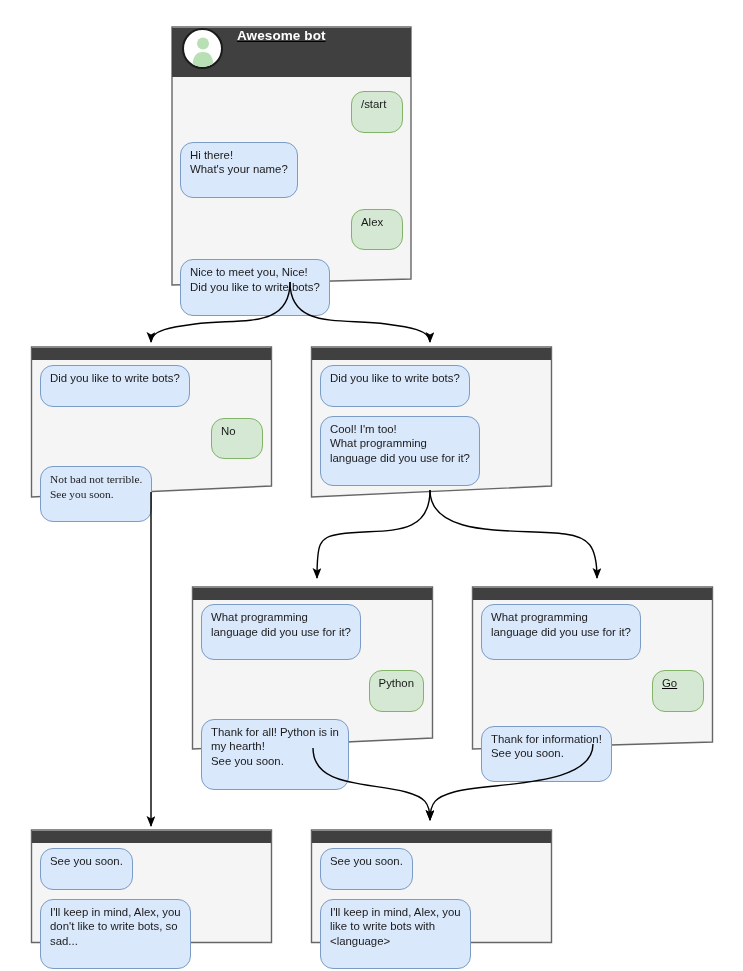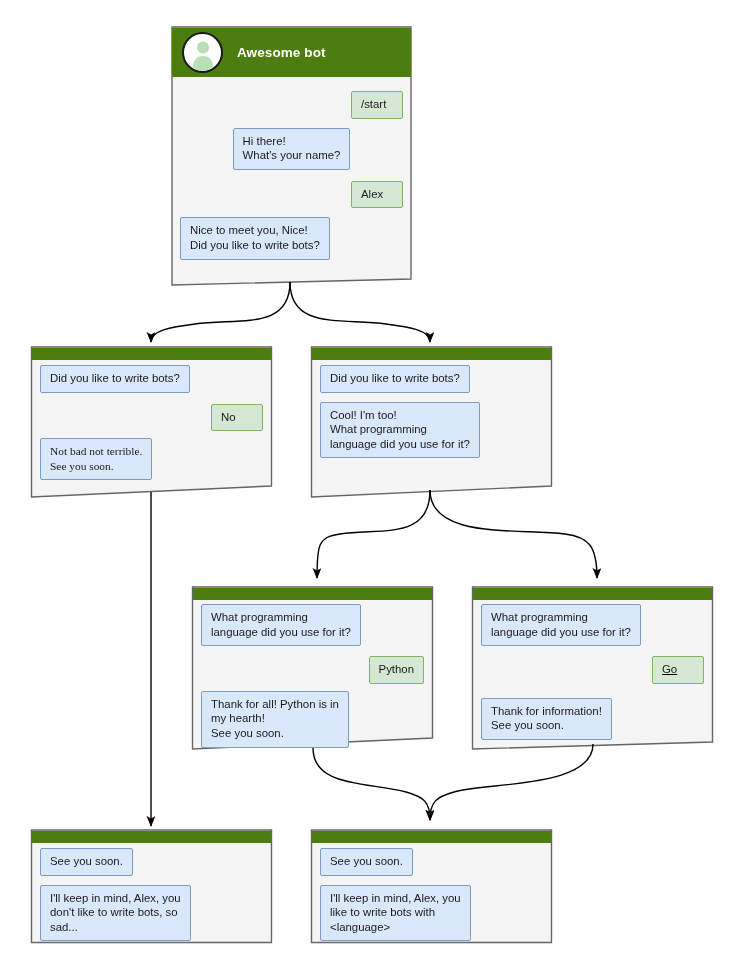--- a/index.html
+++ b/index.html
@@ -40,24 +40,25 @@
     z-index: 0;
   }
   .card-inner {
     position: absolute;
     left: 0; top: 0;
     width: 100%;
     z-index: 1;
   }
   .card-header {
     position: relative;
-    background: #4d7c0f;
+    background: #404040;
     display: flex;
-    align-items: center;
+    align-items: flex-start;
     box-sizing: border-box;
+    text-decoration: underline;
   }
   .card-header.titled {
     height: 49px;
     padding-left: 10px;
   }
   .card-header.bar-only {
     height: 12px;
   }
   .avatar {
     width: 41px;
@@ -84,22 +85,22 @@
     padding: 8px 10px 6px 10px;
     box-sizing: border-box;
   }
   .row {
     display: flex;
     margin-bottom: 7px;
   }
   .row.left { justify-content: flex-start; }
   .row.right { justify-content: flex-end; }
   .bubble {
-    border-radius: 2px;
-    padding: 5px 9px 6px 9px;
+    border-radius: 13px;
+    padding: 5px 9px 20px 9px;
     font-size: 11.4px;
     line-height: 14.6px;
     color: #1a1a1a;
     box-sizing: border-box;
     white-space: pre-line;
     max-width: 86%;
   }
   .bubble.bot {
     background: #dae8fc;
     border: 1px solid #7a9cc6;
@@ -149,21 +150,21 @@
             <circle cx="18" cy="12.5" r="6" fill="#b9dfb4"></circle>
             <path d="M7.5 36 C7.5 25 11.5 21 18 21 C24.5 21 28.5 25 28.5 36 Z" fill="#b9dfb4"></path>
           </svg>
         </div>
         <span class="bot-title">Awesome bot</span>
       </div>
       <div class="msg-area" style="width:243px;">
         <div class="row right" style="margin-top:6px;">
           <div class="bubble user">/start</div>
         </div>
-        <div class="row left" style="margin-top:9px;justify-content:center;">
+        <div class="row left" style="margin-top:9px;">
           <div class="bubble bot">Hi there!
 What's your name?</div>
         </div>
         <div class="row right" style="margin-top:11px;">
           <div class="bubble user">Alex</div>
         </div>
         <div class="row left" style="margin-top:9px;">
           <div class="bubble bot">Nice to meet you, Nice!
 Did you like to write bots?</div>
         </div>

